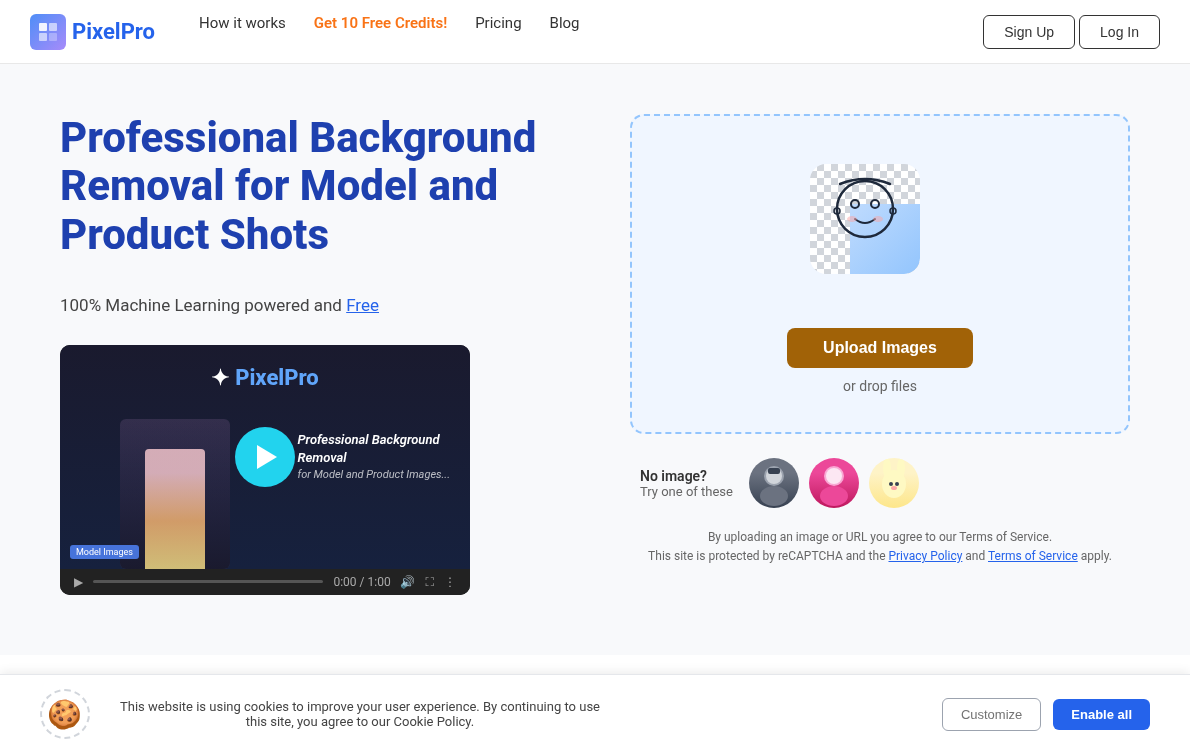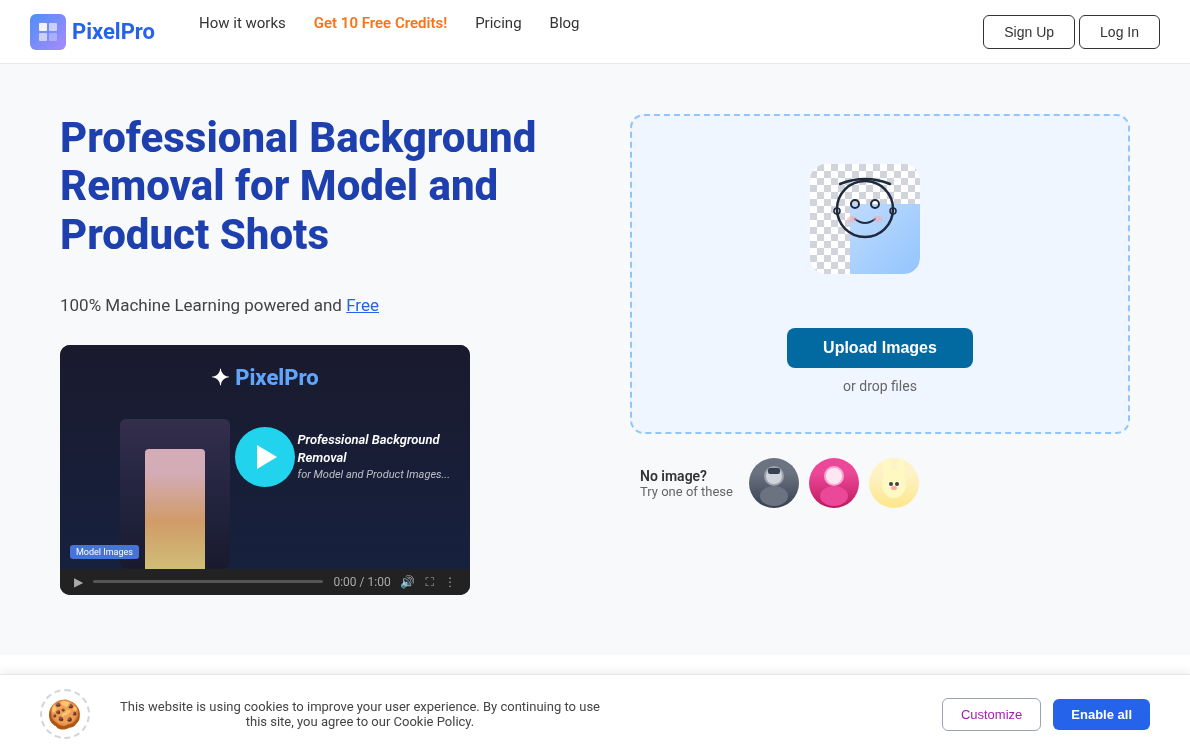--- a/index.html
+++ b/index.html
@@ -94,21 +94,21 @@
 
     
     .hero-right { flex: 0 0 500px; max-width: 500px; }
     .drop-zone {
       border: 2.5px dashed #93c5fd; border-radius: 14px;
       background: #f0f6ff; padding: 40px 30px 30px 30px;
       display: flex; flex-direction: column; align-items: center; min-height: 320px;
       justify-content: center; margin-bottom: 24px;
     }
     .upload-btn {
-      background: #0369a1; color: #fff; border: none; border-radius: 8px;
+      background: #a16207; color: #fff; border: none; border-radius: 8px;
       padding: 11px 36px; font-size: 16px; font-weight: 600; cursor: pointer;
       margin-bottom: 10px;
     }
     .drop-hint { font-size: 14px; color: #666; }
 
     
     .sample-row {
       display: flex; align-items: center; gap: 16px; padding: 0 10px;
     }
     .no-image-text { }
@@ -139,21 +139,21 @@
     .cookie-left { display: flex; align-items: center; gap: 20px; }
     .cookie-icon {
       width: 50px; height: 50px; border-radius: 50%;
       border: 2px dashed #d1d5db; display: flex; align-items: center; justify-content: center;
       font-size: 28px;
     }
     .cookie-text { font-size: 13px; color: #444; max-width: 500px; text-align: center; }
     .cookie-right { display: flex; align-items: center; gap: 12px; }
     .btn-customize {
       padding: 8px 18px; border: 1.5px solid #9ca3af; border-radius: 6px;
-      background: #fff; font-size: 13px; cursor: pointer; color: #a21caf;
+      background: #fff; font-size: 13px; cursor: pointer; color: #737373;
     }
     .btn-enable {
       padding: 8px 18px; border: none; border-radius: 6px;
       background: #2563eb; color: #ffffff; font-size: 13px; font-weight: 600; cursor: pointer;
     }
   </style>
 </head>
 <body>
 
 <nav class="navbar">
@@ -282,20 +282,30 @@
             <ellipse cx="18" cy="10" rx="4" ry="10" fill="#fef9c3"></ellipse>
             <ellipse cx="32" cy="10" rx="4" ry="10" fill="#fef9c3"></ellipse>
             <circle cx="22" cy="26" r="2" fill="#374151"></circle>
             <circle cx="28" cy="26" r="2" fill="#374151"></circle>
             <ellipse cx="25" cy="30" rx="3" ry="2" fill="#fca5a5"></ellipse>
           </svg>
         </div>
       </div>
     </div>
 
+    <div class="terms-text">
+      <div>By uploading an image or URL you agree to our Terms of Service.</div>
+      <div>
+        <span>This site is protected by reCAPTCHA and the </span>
+        <a href="#">Privacy Policy</a>
+        <span> and </span>
+        <a href="#">Terms of Service</a>
+        <span> apply.</span>
+      </div>
+    </div>
   </div>
 </section>
 
 <div class="cookie-banner">
   <div class="cookie-left">
     <div class="cookie-icon">🍪</div>
     <div class="cookie-text">This website is using cookies to improve your user experience. By continuing to use this site, you agree to our Cookie Policy.</div>
   </div>
   <div class="cookie-right">
     <button class="btn-customize">Customize</button>

